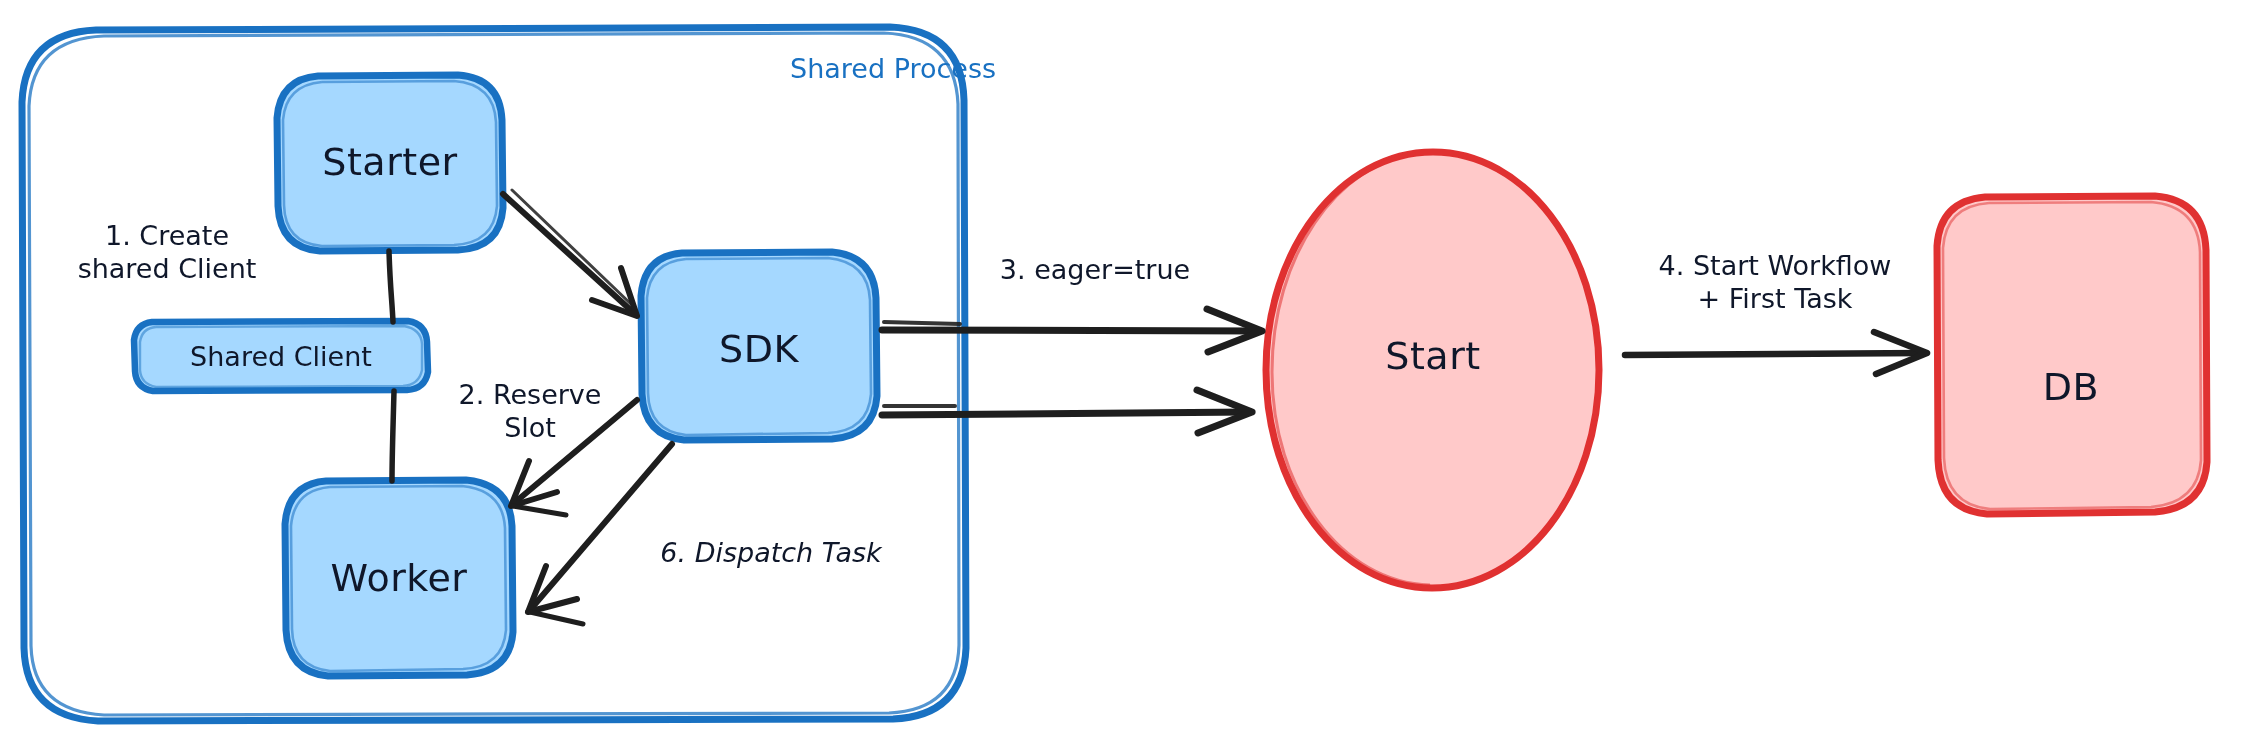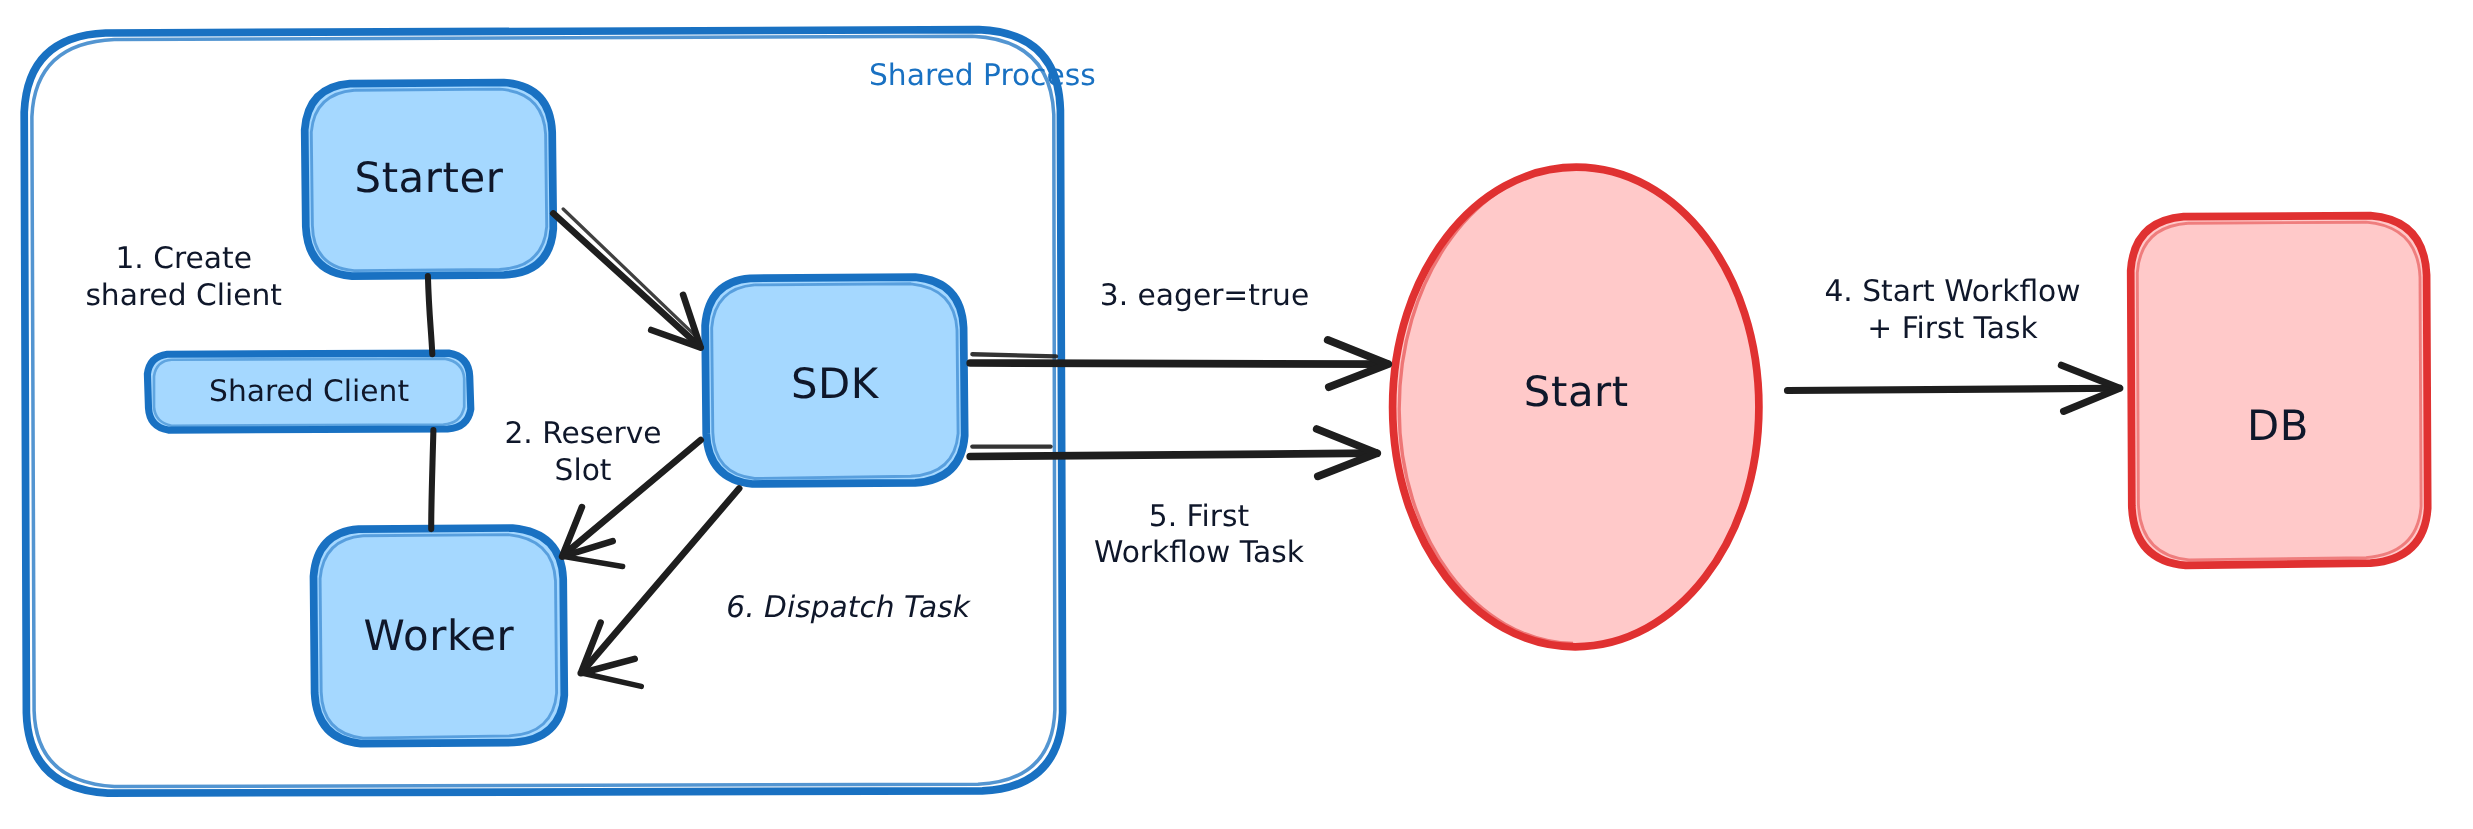--- a/index.html
+++ b/index.html
@@ -123,21 +123,19 @@
 
   <div class="lbl edge-text t-center" style="left:167px;top:253px;">1. Create
 shared Client</div>
 
 
   <div class="lbl edge-text t-center" style="left:530px;top:412px;">2. Reserve
 Slot</div>
 
   <div class="lbl edge-text t-center" style="left:1095px;top:270px;">3. eager=true</div>
 
-  <div class="lbl edge-text t-center" style="left:1090px;top:487px;">5. First
-Workflow Task</div>
 
   <div class="lbl edge-text t-center" style="left:771px;top:553px;font-style:italic;">6. Dispatch Task</div>
 
   <div class="lbl edge-text t-center" style="left:1775px;top:283px;">4. Start Workflow
 + First Task</div>
 
 </div>
 
 </body></html>

